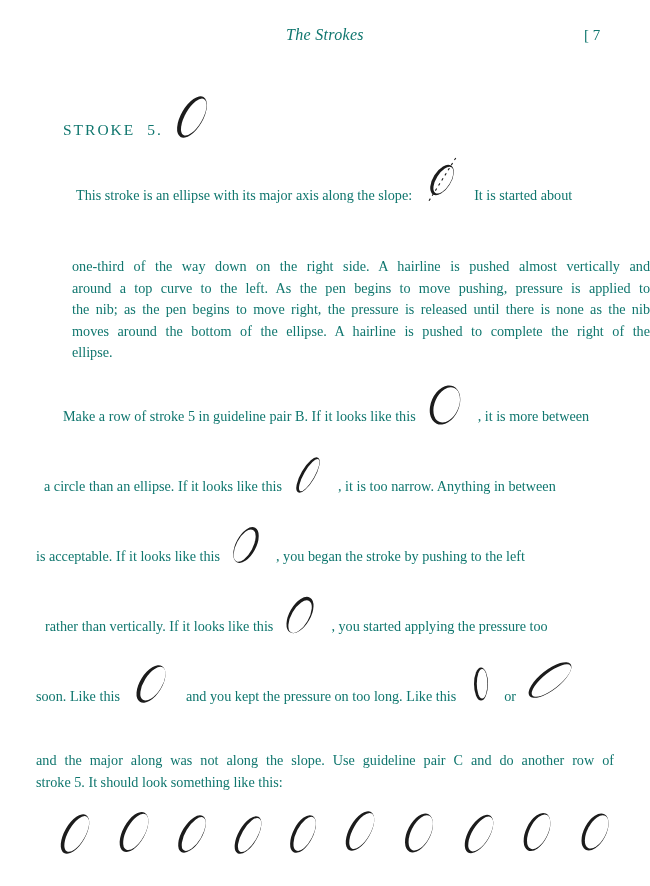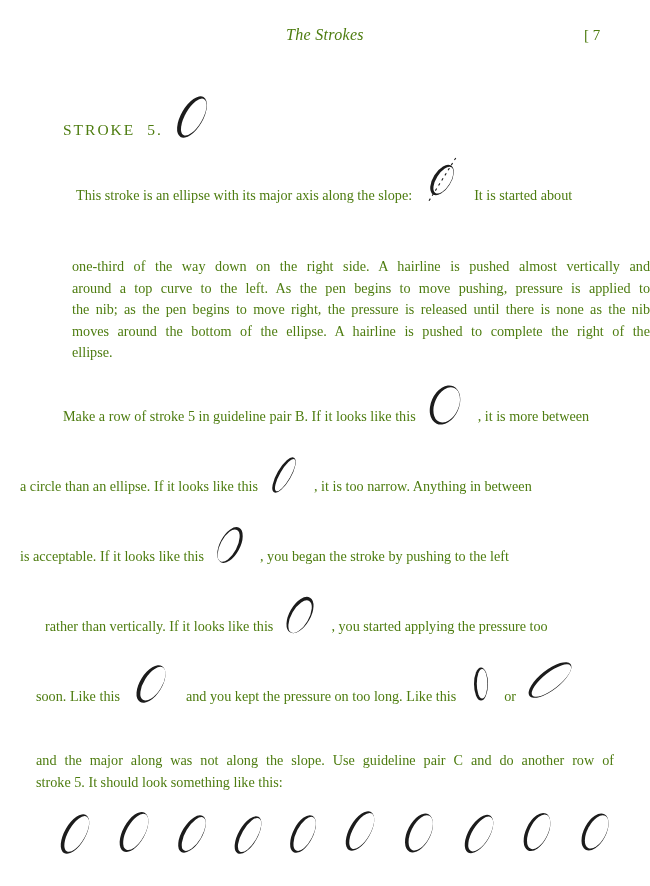--- a/index.html
+++ b/index.html
@@ -1,29 +1,29 @@
 <!DOCTYPE html>
 <html><head>
 <meta charset="utf-8">
 <style>
   html,body{margin:0;padding:0;background:#ffffff;}
   .page{
     position:relative;width:650px;height:886px;background:#ffffff;
-    font-family:"Liberation Serif","DejaVu Serif",serif;color:#4d7c0f;overflow:hidden;
+    font-family:"Liberation Serif","DejaVu Serif",serif;color:#0f766e;overflow:hidden;
   }
   .abs{position:absolute;}
   .running-head{top:26px;left:0;right:0;text-align:center;font-style:italic;font-size:16px;letter-spacing:.3px;}
   .page-number{top:27px;left:584px;font-size:15px;}
   .glyph-line{position:absolute;display:flex;align-items:flex-end;white-space:nowrap;font-size:14.2px;}
   .glyph-line span{margin-bottom:4px;white-space:pre;}
   .heading-line{top:91px;left:63px;font-size:15.5px;letter-spacing:2px;word-spacing:6px;}
   .intro-line{top:152px;left:76px;}
   .line-a{top:381px;left:63px;}
-  .line-b{top:451px;left:20px;}
-  .line-c{top:521px;left:20px;}
+  .line-b{top:451px;left:44px;}
+  .line-c{top:521px;left:36px;}
   .line-d{top:591px;left:36px;margin-left:9px;}
   .line-e{top:659px;left:36px;}
   .para{position:absolute;left:36px;width:578px;font-size:14.2px;line-height:21.5px;}
   .para .jline{white-space:nowrap;text-align:justify;text-align-last:justify;}
   .para .lastline{white-space:nowrap;text-align:left;text-align-last:left;}
   .body-para{top:256px;margin-left:36px;}
   .closing-para{top:750px;}
   .glyph{flex:0 0 auto;}
   .gm{margin:0 10px 0 6px;}
   .practice-row{position:absolute;top:806px;left:54px;width:562px;display:flex;justify-content:space-between;align-items:flex-end;}

